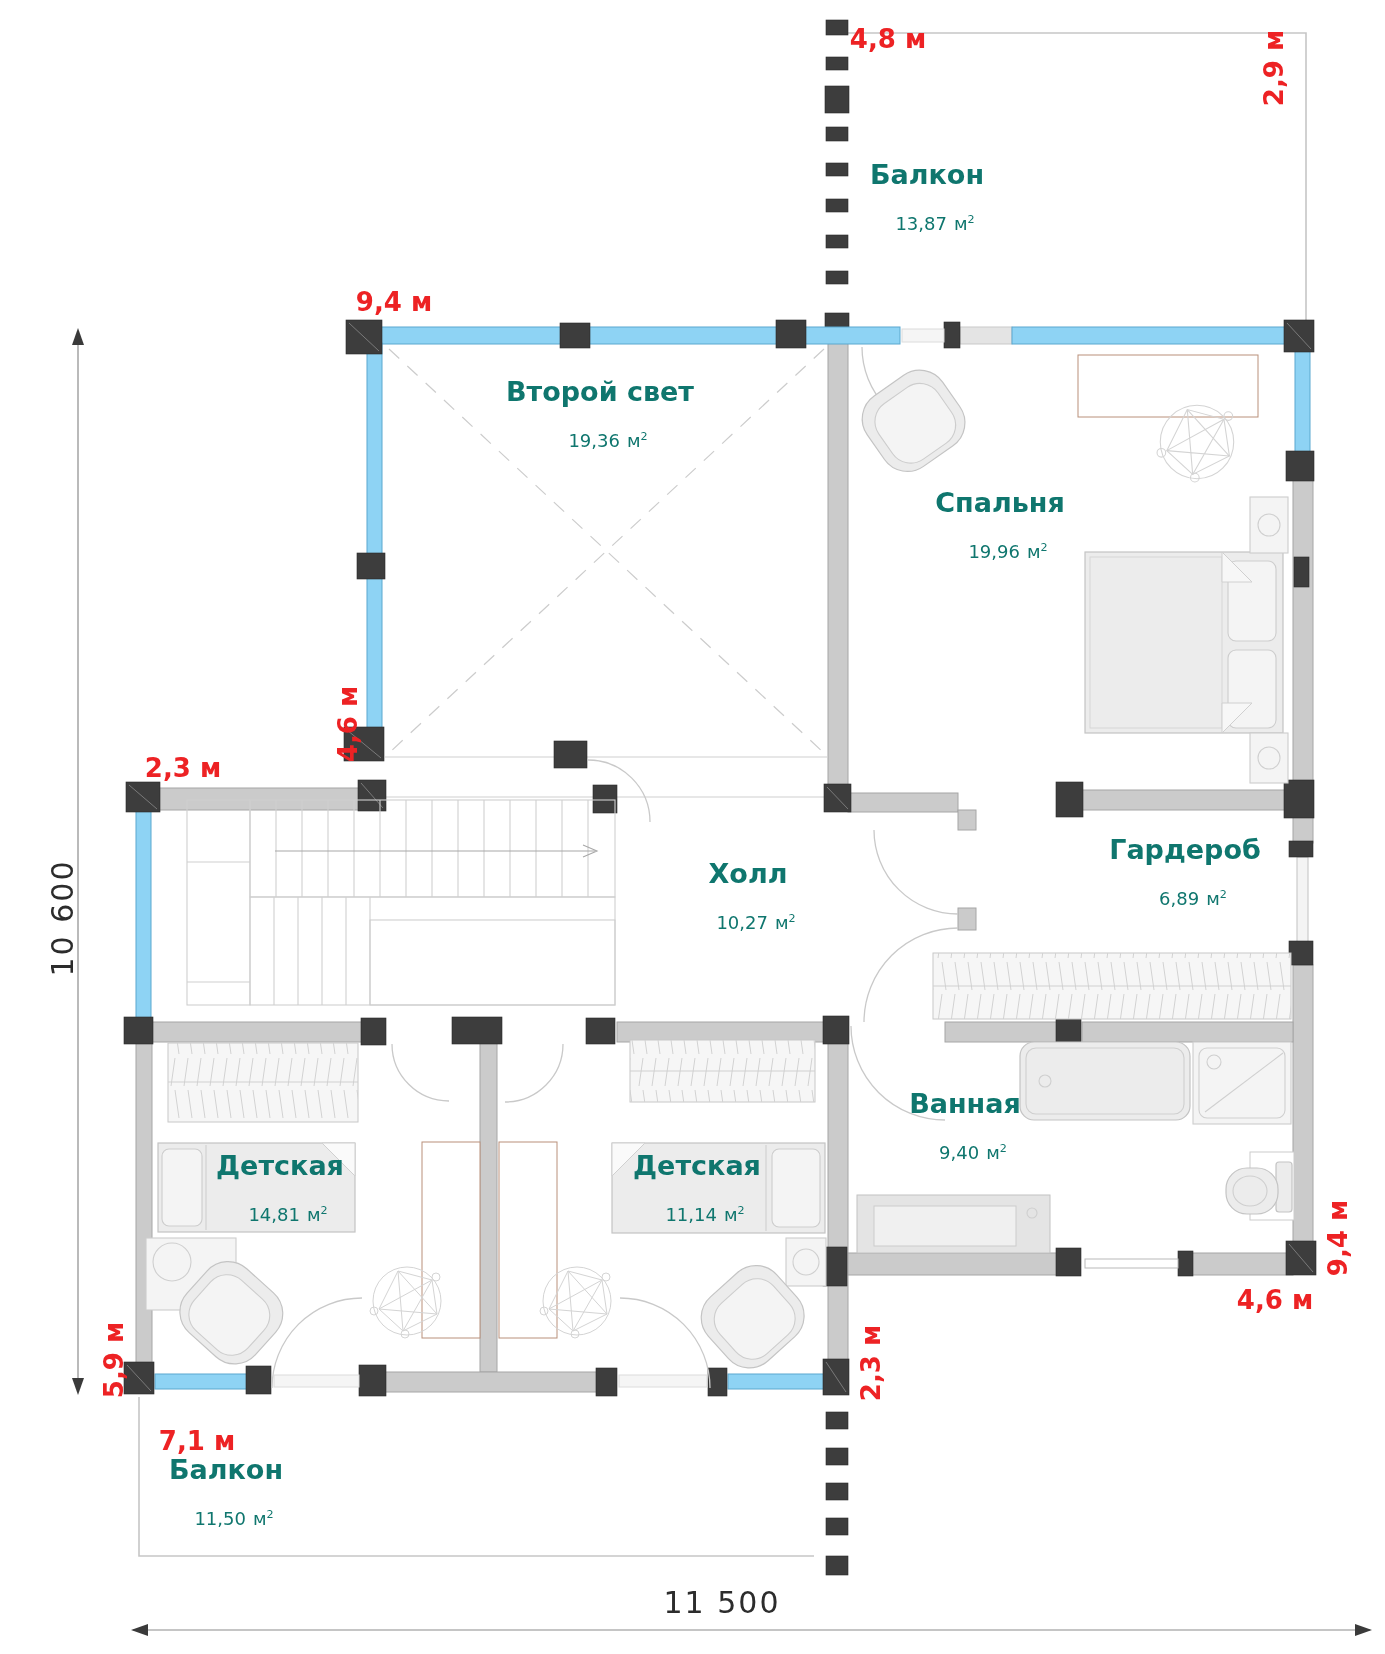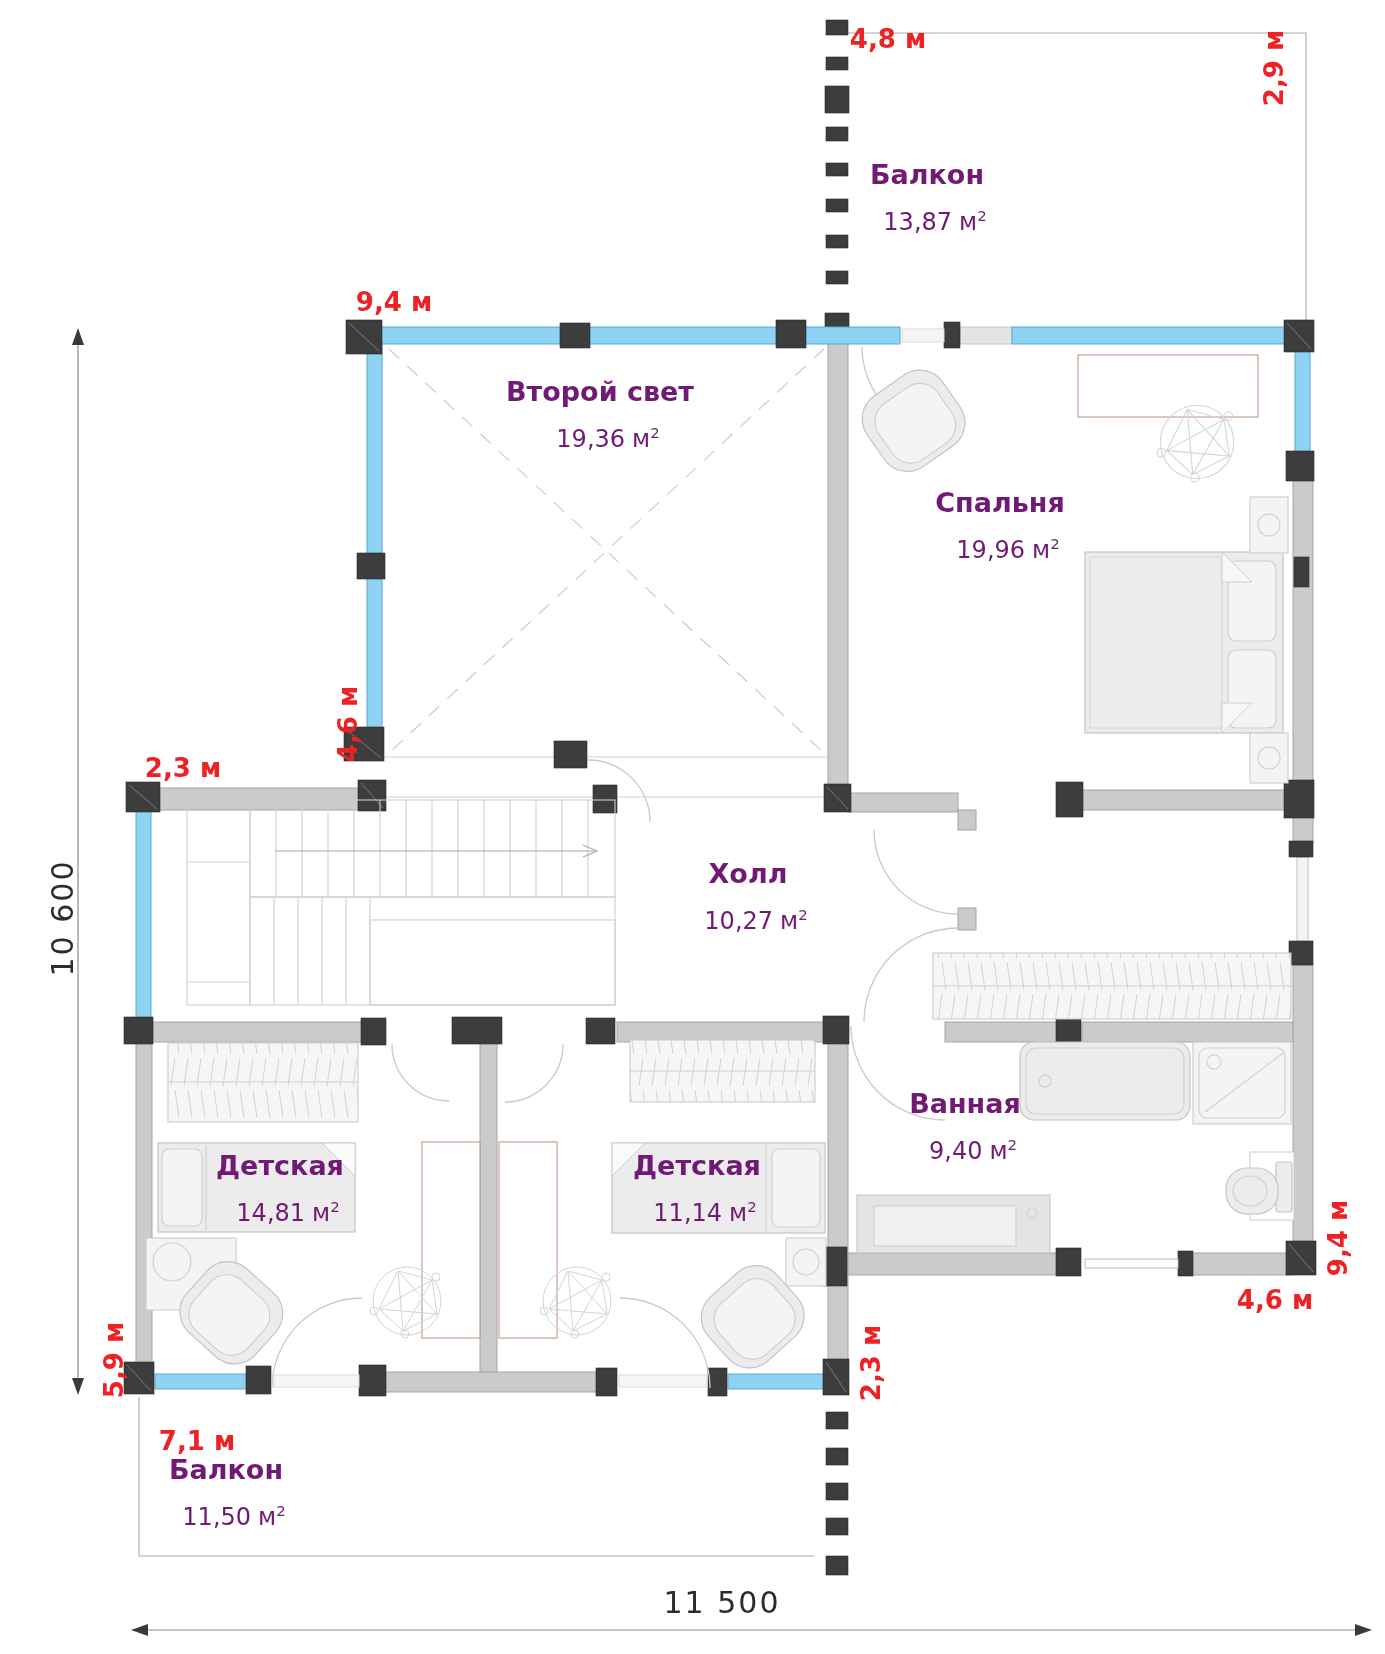--- a/index.html
+++ b/index.html
@@ -19,23 +19,23 @@
   .arc{stroke:#c9c9c9;stroke-width:1.3;fill:none;}
   .furn{fill:#ececec;stroke:#c4c4c4;stroke-width:1.2;}
   .furn2{fill:#f4f4f4;stroke:#cdcdcd;stroke-width:1.1;}
   .deskline{fill:#ffffff;stroke:#b9907a;stroke-width:1;}
   .ballg{stroke:#d4d4d4;stroke-width:1;fill:none;}
   .dimline{stroke:#8c8c8c;stroke-width:1.2;fill:none;}
   .dimarrow{fill:#3a3a3a;stroke:none;}
   .sill{fill:#f5f5f5;stroke:#dcdcdc;stroke-width:1;}
   .hatchband{fill:#f6f6f6;stroke:#c8c8c8;stroke-width:1;}
   
-  .room-label{position:absolute;transform:translateX(-50%);text-align:center;color:#701a75;white-space:nowrap;}
+  .room-label{position:absolute;transform:translateX(-50%);text-align:center;color:#0f766e;white-space:nowrap;}
   .room-name{font-weight:bold;font-size:27px;line-height:1.05;}
-  .room-area{font-size:24px;margin-top:18px;padding-left:16px;}
+  .room-area{font-size:18px;margin-top:24px;padding-left:16px;}
   .room-area sup{font-size:0.62em;}
   .unit{margin-left:7px;}
   .dim-red{position:absolute;color:#ed2224;font-size:26px;font-weight:bold;white-space:nowrap;
            transform:translate(-50%,-50%);}
   .dim-red.vert{transform:translate(-50%,-50%) rotate(-90deg);}
   .dim-black{position:absolute;color:#2c2c2c;font-size:30px;letter-spacing:2px;white-space:nowrap;
              transform:translate(-50%,-50%);}
   .dim-black.vert{transform:translate(-50%,-50%) rotate(-90deg);}
 </style>
 </head>
@@ -344,20 +344,24 @@
   <div class="room-area"><span>19,36</span><span class="unit"><span>м</span><sup>2</sup></span></div>
 </div>
 <div class="room-label" style="left:1000px;top:489px;">
   <div class="room-name">Спальня</div>
   <div class="room-area"><span>19,96</span><span class="unit"><span>м</span><sup>2</sup></span></div>
 </div>
 <div class="room-label" style="left:748px;top:860px;text-align:center;">
   <div class="room-name">Холл</div>
   <div class="room-area"><span>10,27</span><span class="unit"><span>м</span><sup>2</sup></span></div>
 </div>
+<div class="room-label" style="left:1185px;top:836px;">
+  <div class="room-name">Гардероб</div>
+  <div class="room-area"><span>6,89</span><span class="unit"><span>м</span><sup>2</sup></span></div>
+</div>
 <div class="room-label" style="left:965px;top:1090px;">
   <div class="room-name">Ванная</div>
   <div class="room-area"><span>9,40</span><span class="unit"><span>м</span><sup>2</sup></span></div>
 </div>
 <div class="room-label" style="left:280px;top:1152px;">
   <div class="room-name">Детская</div>
   <div class="room-area"><span>14,81</span><span class="unit"><span>м</span><sup>2</sup></span></div>
 </div>
 <div class="room-label" style="left:697px;top:1152px;">
   <div class="room-name">Детская</div>

